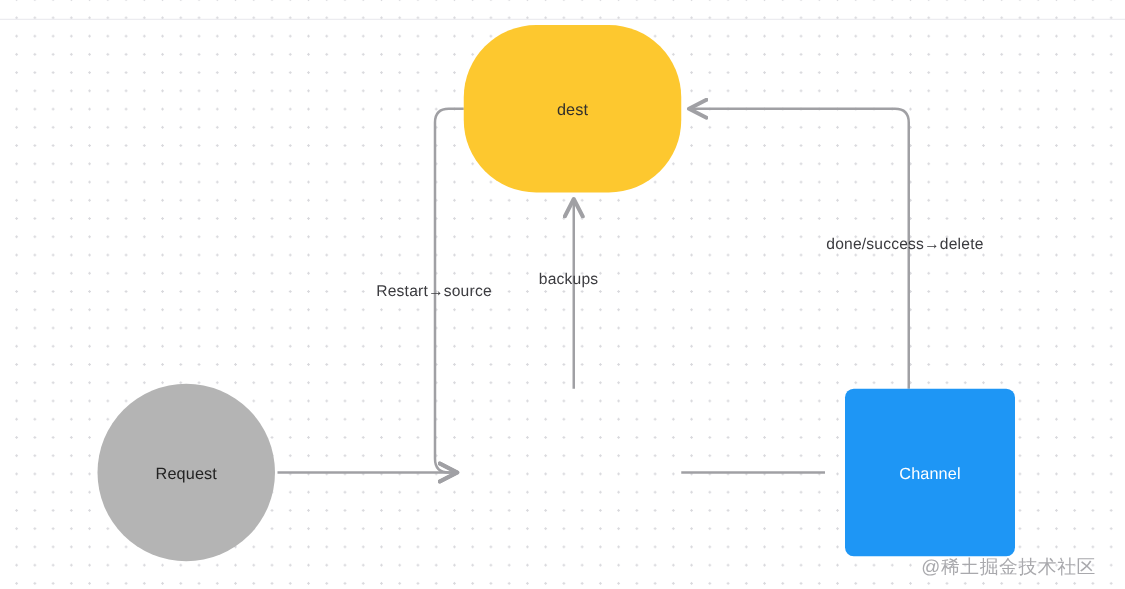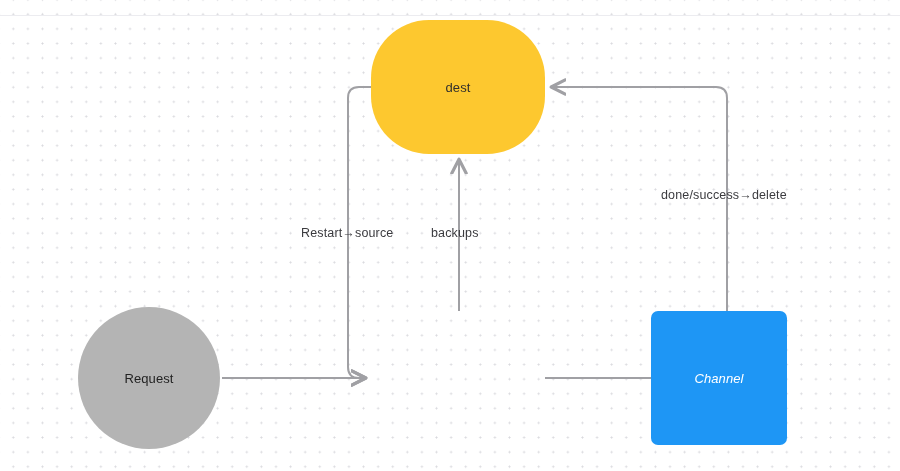--- a/index.html
+++ b/index.html
@@ -58,39 +58,38 @@
     left: 78px;
     top: 307px;
     width: 142px;
     height: 142px;
     border-radius: 50%;
     background: #b4b4b4;
     color: #232323;
     justify-content: center;
   }
   .node-channel {
-    left: 651px;
+    left: 676px;
     top: 311px;
     width: 136px;
     height: 134px;
     border-radius: 7px;
     background: #1E96F5;
     color: #ffffff;
-    font-style: italic;
   }
   .edge-label {
     position: absolute;
     font-size: 12.5px;
     color: #3b3b3f;
     white-space: nowrap;
     letter-spacing: 0.15px;
     text-align: right;
   }
   .label-restart { left: 301px; top: 226px; }
-  .label-backups { left: 431px; top: 226px; }
+  .label-backups { left: 431px; top: 216px; }
   .label-done { left: 661px; top: 188px; }
   .watermark {
     position: absolute;
     left: 737px;
     top: 444px;
     font-size: 15px;
     color: #a9a9ad;
     letter-spacing: 0.5px;
     white-space: nowrap;
   }
@@ -132,14 +131,15 @@
   <div class="node node-channel">
     <span>Channel</span>
   </div>
 
   <div class="edge-label label-restart">Restart→source</div>
 
   <div class="edge-label label-backups">backups</div>
 
   <div class="edge-label label-done">done/success→delete</div>
 
+  <div class="watermark">@稀土掘金技术社区</div>
 
 </div>
 
 </body></html>

